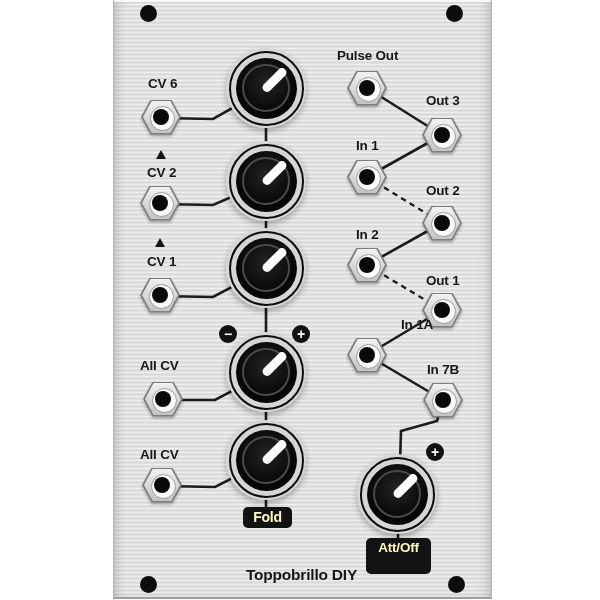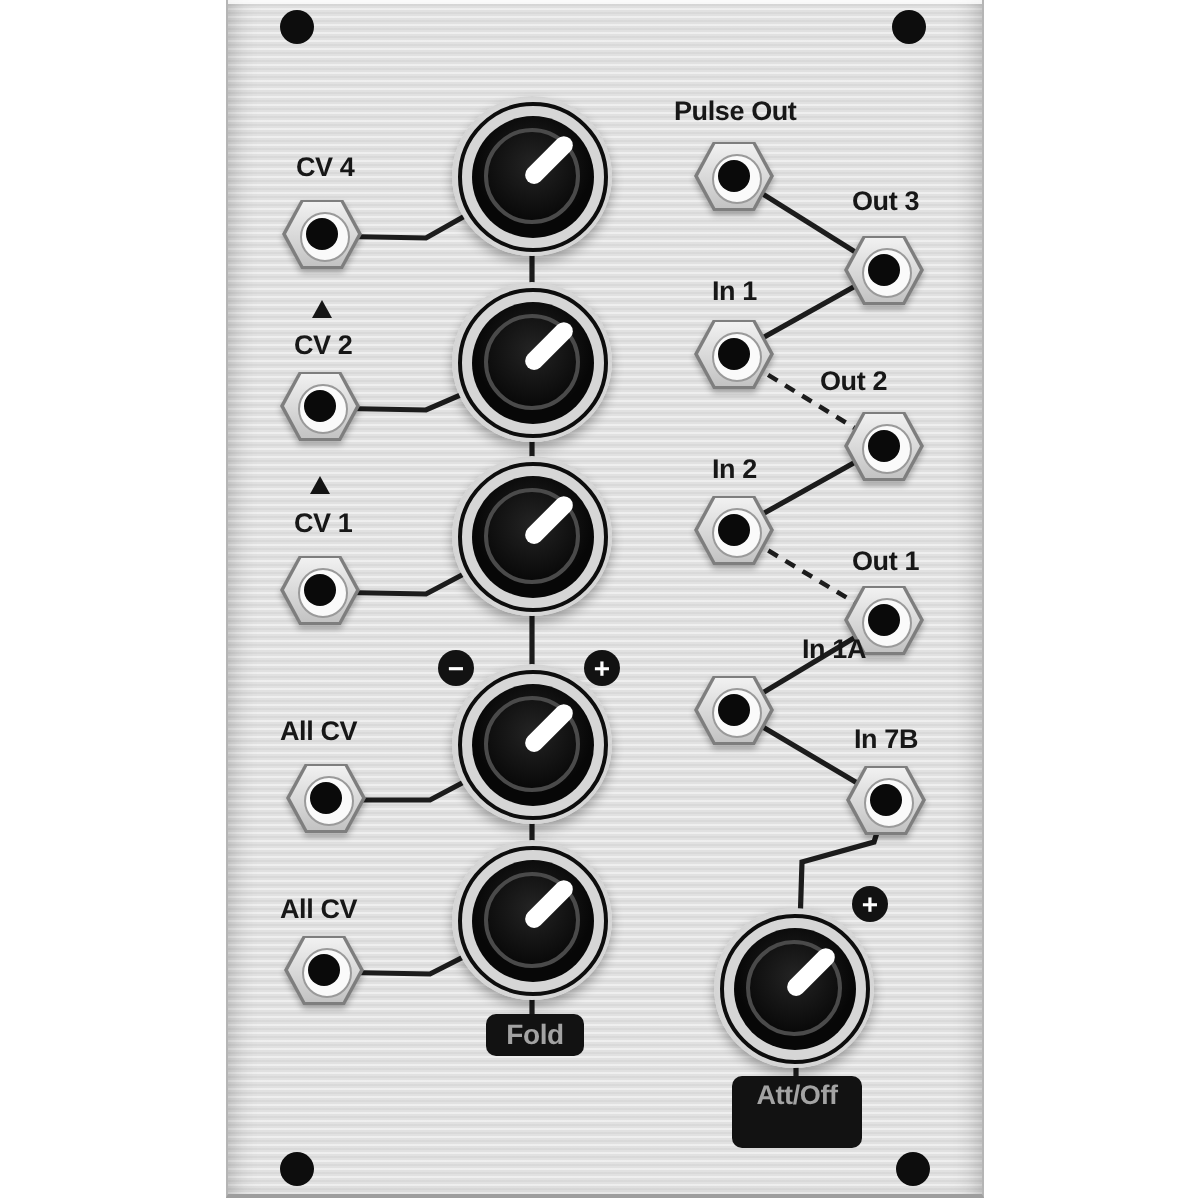--- a/index.html
+++ b/index.html
@@ -18,21 +18,21 @@
   
   #traces{position:absolute;left:0;top:0;width:600px;height:600px;}
   .trace{fill:none;stroke:#1c1c1c;stroke-width:2.6px;}
   .trace.dashed{stroke-dasharray:5.5 4.5;stroke-width:2.3px;}
   
   .lbl{position:absolute;font-size:13.5px;line-height:16px;letter-spacing:-.2px;white-space:nowrap;}
   #title{position:absolute;left:113px;top:11px;width:377px;text-align:center;
          font-size:19px;letter-spacing:-.4px;}
   #brand{position:absolute;left:113px;top:566px;width:377px;text-align:center;
          font-size:15.5px;letter-spacing:-.2px;}
-  .tag{position:absolute;background:#121212;color:#a3a3a3;border-radius:5px;
+  .tag{position:absolute;background:#121212;color:#fef9c3;border-radius:5px;
        text-align:center;letter-spacing:-.2px;}
   
   .hole{position:absolute;width:17px;height:17px;border-radius:50%;background:#0d0d0d;}
   .knob{position:absolute;width:80px;height:80px;margin:-40px 0 0 -40px;border-radius:50%;
         background:radial-gradient(circle,#e0e0e0 55%,#cfcfcf 78%,#c2c2c2 100%);
         box-shadow:0 3px 6px rgba(0,0,0,.30);}
   .knob .ring{position:absolute;inset:2.5px;border-radius:50%;border:2.5px solid #0d0d0d;background:#d6d6d6;}
   .knob .body{position:absolute;inset:9.5px;border-radius:50%;
         background:radial-gradient(circle at 50% 40%,#242424 0%,#070707 62%);}
   .knob .inner{position:absolute;inset:16px;border-radius:50%;border:2px solid #4a4a4a;}
@@ -200,32 +200,33 @@
       <div class="pointer"></div>
     </div>
 
   <div class="badge" style="left:219px;top:325px;">−</div>
   <div class="badge" style="left:292px;top:325px;">+</div>
   <div class="badge" style="left:426px;top:443px;">+</div>
 
   <div class="tri" style="left:155.5px;top:150px;"></div>
   <div class="tri" style="left:154.5px;top:238px;"></div>
 
-  <div class="lbl" style="left:148px;top:76px;">CV 4</div>
+  <div class="lbl" style="left:148px;top:76px;">CV 6</div>
   <div class="lbl" style="left:147px;top:165px;">CV 2</div>
   <div class="lbl" style="left:147px;top:254px;">CV 1</div>
   <div class="lbl" style="left:140px;top:358px;">All CV</div>
   <div class="lbl" style="left:140px;top:447px;">All CV</div>
 
   <div class="lbl" style="left:337px;top:48px;">Pulse Out</div>
   <div class="lbl" style="left:426px;top:93px;">Out 3</div>
   <div class="lbl" style="left:356px;top:138px;">In 1</div>
-  <div class="lbl" style="left:410px;top:183px;text-align:right;">Out 2</div>
+  <div class="lbl" style="left:426px;top:183px;text-align:right;">Out 2</div>
   <div class="lbl" style="left:356px;top:227px;">In 2</div>
   <div class="lbl" style="left:426px;top:273px;">Out 1</div>
   <div class="lbl" style="left:354px;top:317px;margin-left:47px;">In 1A</div>
   <div class="lbl" style="left:427px;top:362px;">In 7B</div>
 
   <div class="tag" style="left:243px;top:507px;width:49px;height:21px;font-size:14px;line-height:21px;">Fold</div>
   <div class="tag" style="left:366px;top:538px;width:65px;height:36px;font-size:13.5px;line-height:20px;">Att/Off</div>
 
+  <div id="brand">Toppobrillo DIY</div>
 
 </div>
 
 </body></html>

